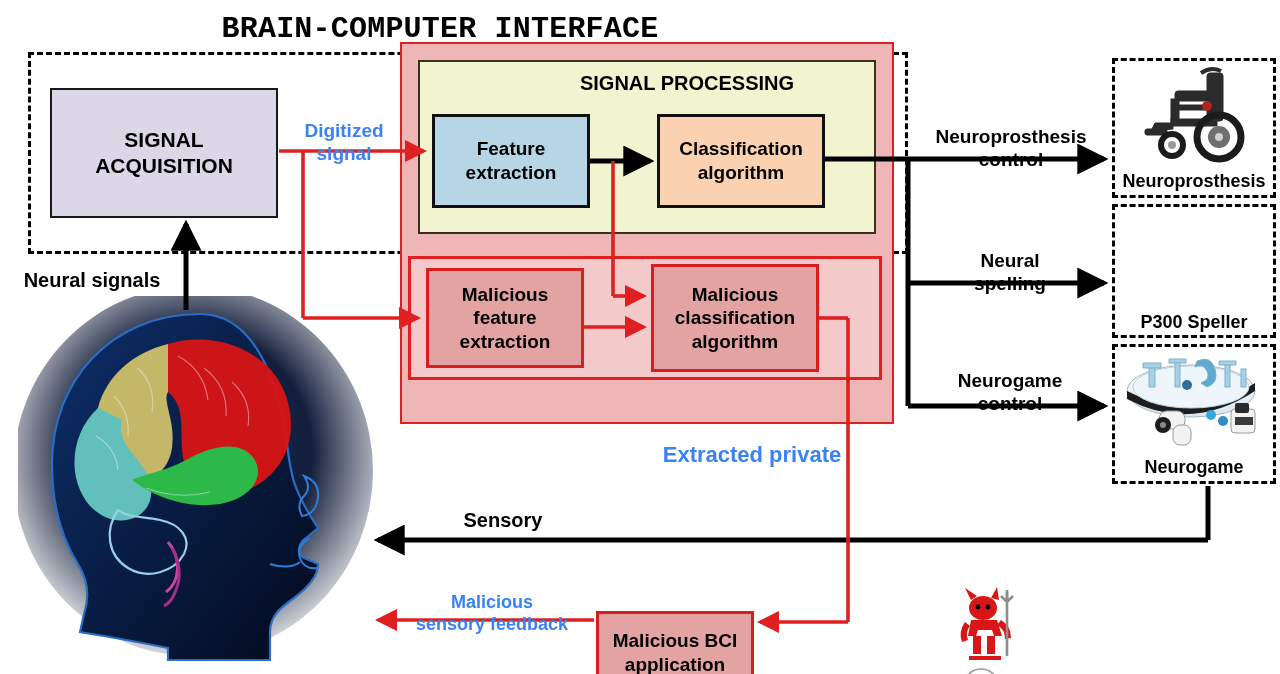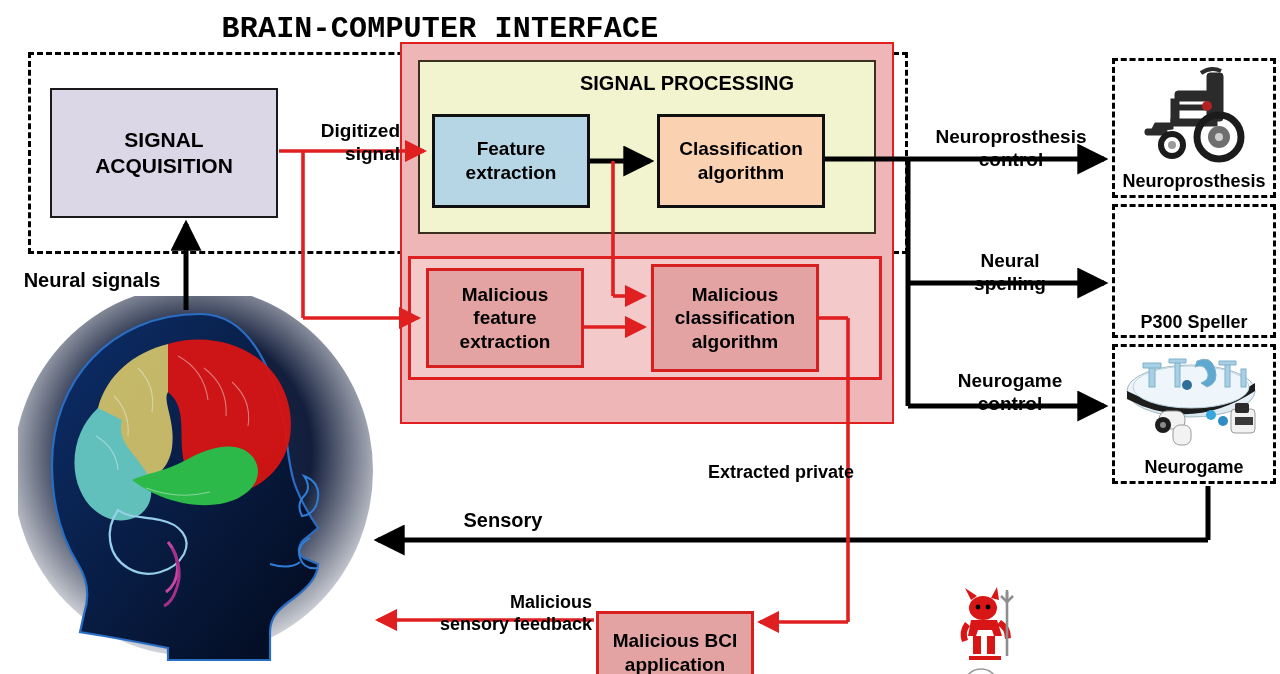--- a/index.html
+++ b/index.html
@@ -54,28 +54,28 @@
   .outbox{border:3px dashed #000;box-sizing:border-box;background:#fff;}
   #out1{left:1112px;top:58px;width:164px;height:140px;}
   #out2{left:1112px;top:204px;width:164px;height:134px;}
   #out3{left:1112px;top:344px;width:164px;height:140px;}
   .outlabel{position:absolute;left:0;width:100%;text-align:center;
             font-size:18px;font-weight:bold;background:#fff;}
 
   
   .lab{font-weight:bold;text-align:center;line-height:1.2;}
   .black{color:#000;}
-  .red{color:#000000;text-align:right;}
+  .red{color:#3b82f6;}
 
   #l-digitized{left:288px;top:120px;width:112px;font-size:19px;}
   #l-neural-signals{left:2px;top:268px;width:180px;font-size:20px;}
   #l-neuroprosthesis{left:916px;top:126px;width:190px;font-size:19px;}
   #l-neuralspelling{left:930px;top:250px;width:160px;font-size:19px;}
   #l-neurogame{left:920px;top:370px;width:180px;font-size:19px;}
-  #l-extracted{left:650px;top:462px;width:204px;font-size:18px;}
+  #l-extracted{left:650px;top:442px;width:204px;font-size:22px;}
   #l-sensory{left:420px;top:508px;width:166px;font-size:20px;text-align:center;}
   #l-malfeedback{left:392px;top:592px;width:200px;font-size:18px;}
 
   #mbci{left:596px;top:578px;width:158px;height:84px;
         background:#e4a3a3;border:3px solid #d81f1f;box-sizing:border-box;
         font-size:19px;font-weight:bold;line-height:1.25;margin-top:33px;}
 
   
   #wires{left:0;top:0;width:1280px;height:674px;pointer-events:none;}
 

